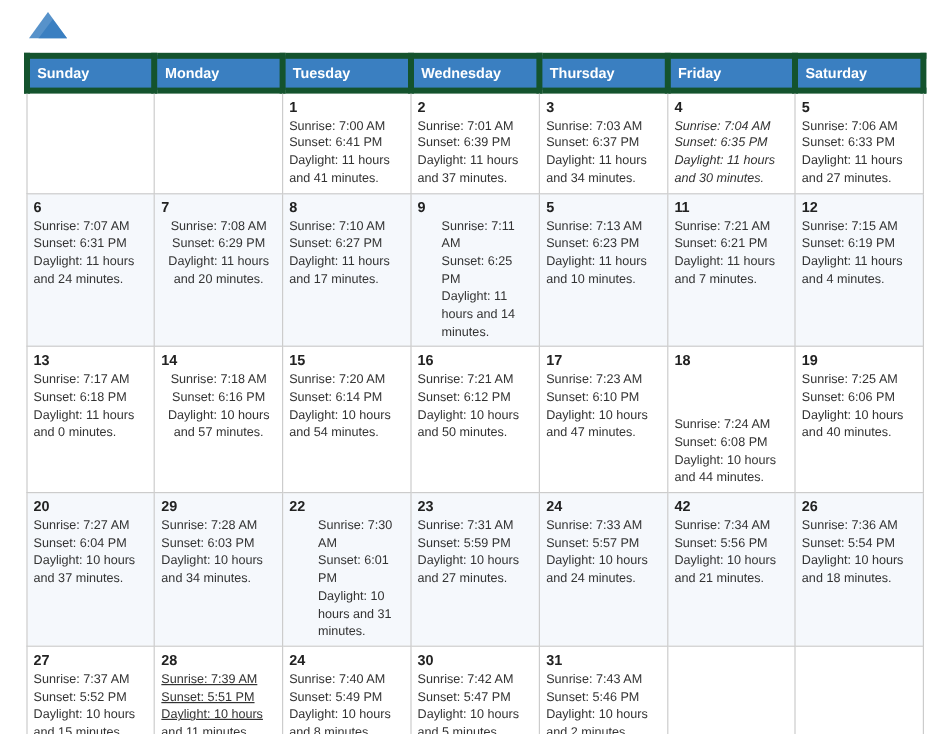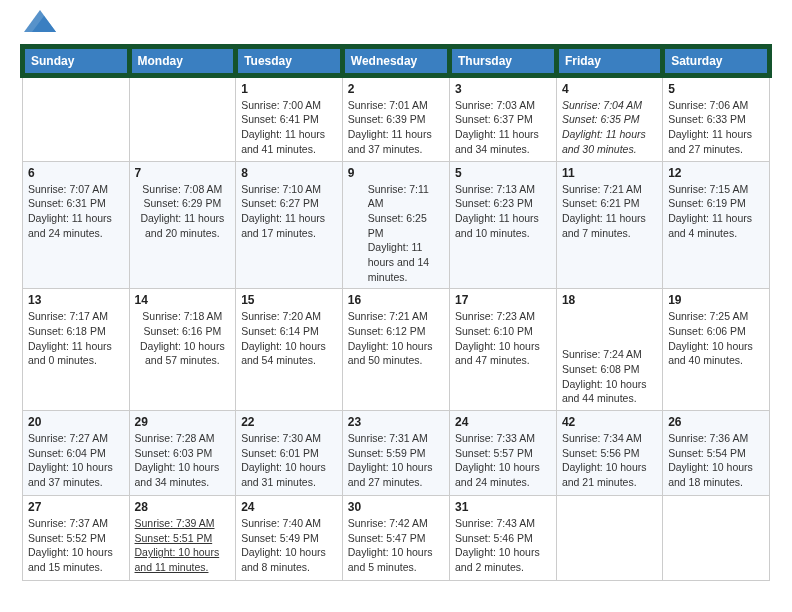--- a/index.html
+++ b/index.html
@@ -253,21 +253,21 @@
 Daylight: 10 hours and 37 minutes.</div>
           </td>
           <td>
             <span class="day-number">29</span>
             <div class="day-info" style="white-space: pre-line;">Sunrise: 7:28 AM
 Sunset: 6:03 PM
 Daylight: 10 hours and 34 minutes.</div>
           </td>
           <td>
             <span class="day-number">22</span>
-            <div class="day-info" style="white-space: pre-line;">Sunrise: 7:30 AM
+            <div class="day-info" style="white-space: pre-line; margin-left: 24px;">Sunrise: 7:30 AM
 Sunset: 6:01 PM
 Daylight: 10 hours and 31 minutes.</div>
           </td>
           <td>
             <span class="day-number">23</span>
             <div class="day-info" style="white-space: pre-line;">Sunrise: 7:31 AM
 Sunset: 5:59 PM
 Daylight: 10 hours and 27 minutes.</div>
           </td>
           <td>

